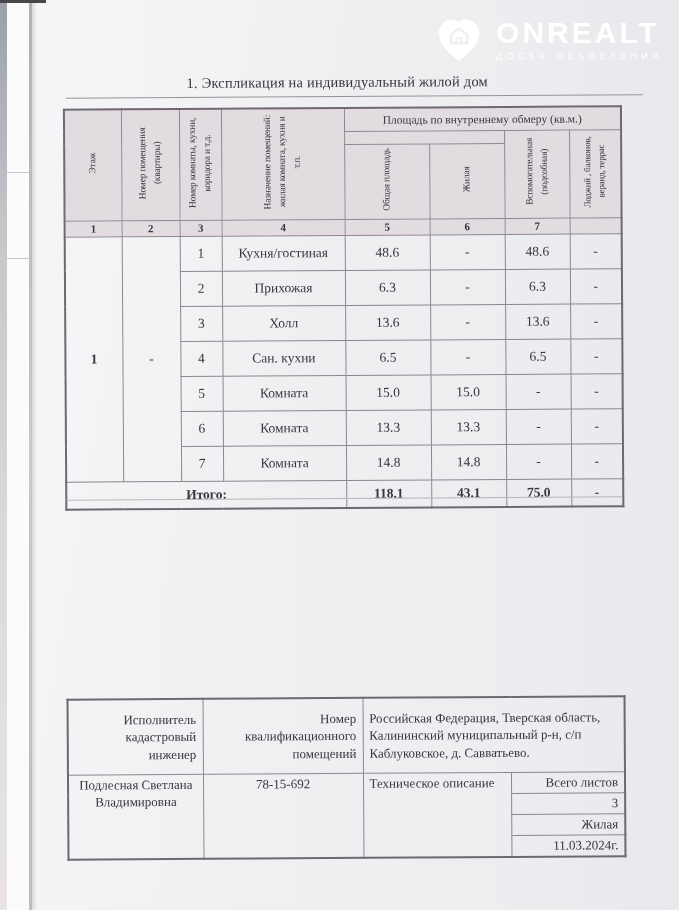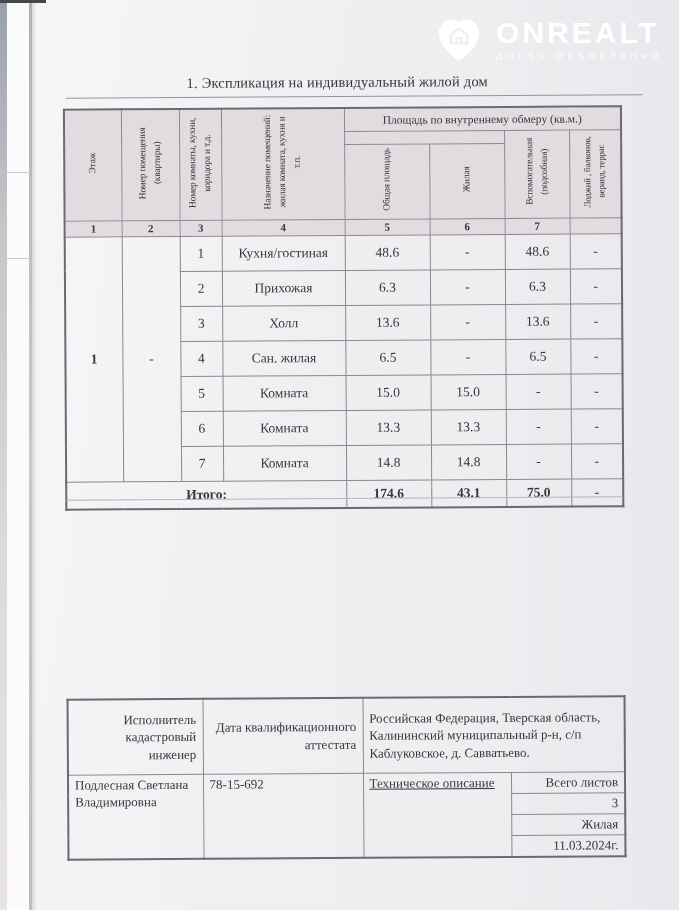--- a/index.html
+++ b/index.html
@@ -48,22 +48,22 @@
   .vt-short { height:70px; }
   .numrow td { background:#e2dbdf; font-weight:bold; font-size:11px; height:15px; text-align:center; }
   .datarow td { height:34px; font-size:13.5px; text-align:center; vertical-align:middle; }
   .totrow td { height:26px; font-size:13.5px; font-weight:bold; text-align:center; vertical-align:middle; }
   .tbl-shadow { position:absolute; left:66px; top:498px; width:556px; height:1px; background:#b9b4ba; }
 
   .footer { position:absolute; left:65px; top:697px; width:557px; border:2px solid #6e6872; font-size:13px; }
   .footer td { border:1px solid #8d8790; padding:2px 6px; overflow:hidden; }
   .f-head { height:70px; text-align:right; vertical-align:middle; line-height:1.35; }
   .f-loc  { text-align:left; vertical-align:middle; line-height:1.35; }
-  .f-top  { vertical-align:top; text-align:left; line-height:1.3; }
-  .f-doc  { vertical-align:top; text-align:left;text-decoration:underline; }
+  .f-top  { vertical-align:top; text-align:center; line-height:1.3; }
+  .f-doc  { vertical-align:top; text-align:left; }
   .f-sub  { text-align:right; padding:0 5px; vertical-align:middle; }
 </style>
 </head>
 <body>
 
 <div class="canvas">
   <div class="paper"></div>
   <div class="scan-strip"></div>
   <div class="scan-edge"></div>
   <div class="fold-line"></div>
@@ -147,21 +147,21 @@
       <tr class="datarow">
         <td>3</td>
         <td>Холл</td>
         <td>13.6</td>
         <td>-</td>
         <td>13.6</td>
         <td>-</td>
       </tr>
       <tr class="datarow">
         <td>4</td>
-        <td>Сан. жилая</td>
+        <td>Сан. кухни</td>
         <td>6.5</td>
         <td>-</td>
         <td>6.5</td>
         <td>-</td>
       </tr>
       <tr class="datarow">
         <td>5</td>
         <td>Комната</td>
         <td>15.0</td>
         <td>15.0</td>
@@ -179,40 +179,40 @@
       <tr class="datarow">
         <td>7</td>
         <td>Комната</td>
         <td>14.8</td>
         <td>14.8</td>
         <td>-</td>
         <td>-</td>
       </tr>
       <tr class="totrow">
         <td colspan="4">Итого:</td>
-        <td>174.6</td>
+        <td>118.1</td>
         <td>43.1</td>
         <td>75.0</td>
         <td>-</td>
       </tr>
     </tbody>
       </table>
     <div class="tbl-shadow"></div>
 
     <table class="footer">
       <colgroup>
         <col style="width:135px">
           <col style="width:160px">
           <col style="width:148px">
           <col style="width:114px">
       </colgroup>
       <tbody>
           <tr>
         <td class="f-head">Исполнитель кадастровый инженер</td>
-        <td class="f-head">Дата квалификационного аттестата</td>
+        <td class="f-head">Номер квалификационного помещений</td>
         <td colspan="2" class="f-head f-loc">Российская Федерация, Тверская область, Калининский муниципальный р-н, с/п Каблуковское, д. Савватьево.</td>
       </tr>
       <tr style="height:19px">
         <td rowspan="4" class="f-top">Подлесная Светлана Владимировна</td>
         <td rowspan="4" class="f-top">78-15-692</td>
         <td rowspan="4" class="f-doc">Техническое описание</td>
         <td class="f-sub">Всего листов</td>
       </tr>
       <tr style="height:16px">
         <td class="f-sub">3</td>

